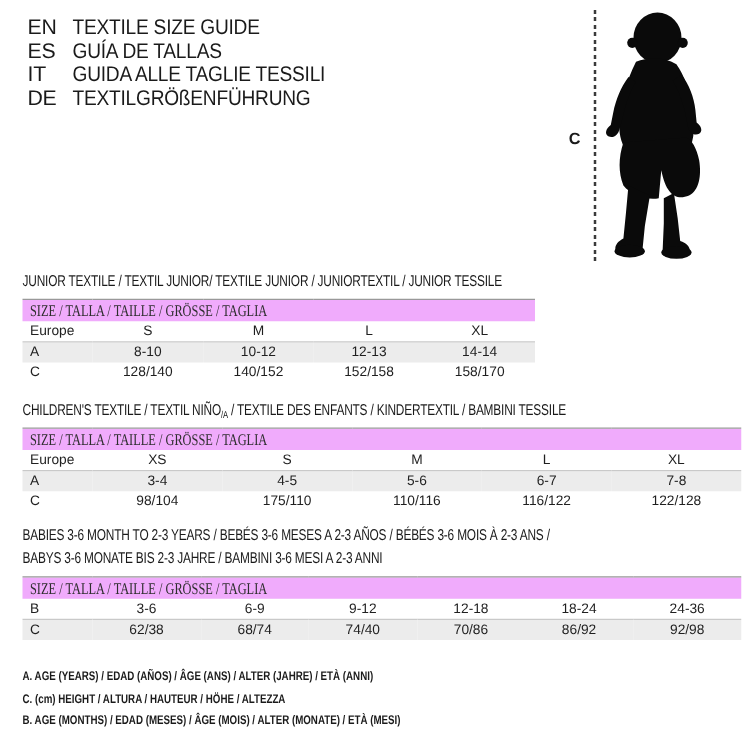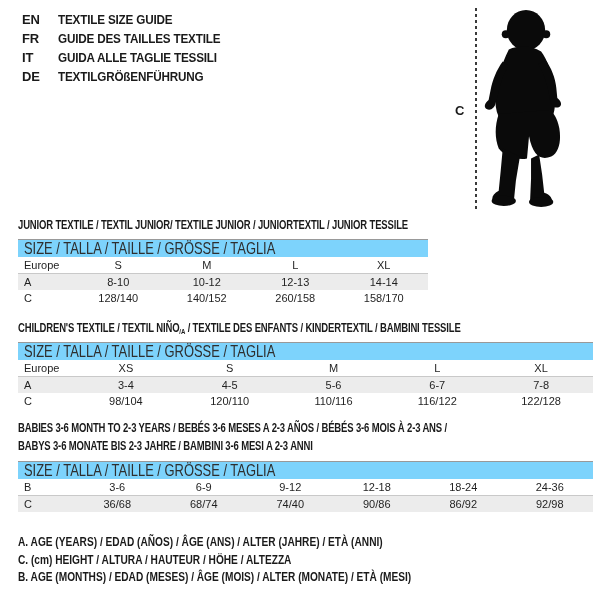--- a/index.html
+++ b/index.html
@@ -5,66 +5,66 @@
   html,body { margin:0; padding:0; background:#fff; }
   .canvas {
     position:relative; width:600px; height:600px; background:#ffffff;
     font-family:"Liberation Sans", sans-serif; color:#1a1a1a; overflow:hidden;
   }
   .cond { display:inline-block; transform:scaleX(0.76); transform-origin:0 50%; white-space:nowrap; }
   .cond90 { display:inline-block; transform:scaleX(0.9); transform-origin:0 50%; white-space:nowrap; }
 
   
   .lang-block { position:absolute; top:12px; left:22px; }
-  .lang-row { display:flex; align-items:baseline; height:19px; font-weight:bold; font-size:13px; letter-spacing:-0.2px; }
+  .lang-row { display:flex; align-items:baseline; height:19px; font-weight:normal; font-size:17px; letter-spacing:-0.2px; }
   .lang-code { width:36px; flex:0 0 36px; }
 
   
   .measure-line {
     position:absolute; left:475px; top:8px; width:2px; height:202px;
     background:repeating-linear-gradient(to bottom, #3a3a3a 0 3px, transparent 3px 6px);
   }
   .measure-label { position:absolute; left:455px; top:103px; font-weight:bold; font-size:13px; }
   .baby { position:absolute; left:480px; top:7px; width:94px; height:202px; }
 
   
-  .sec-title { position:absolute; left:18px; font-weight:bold; font-size:12.5px; letter-spacing:-0.2px; white-space:nowrap; }
+  .sec-title { position:absolute; left:18px; font-weight:normal; font-size:12.5px; letter-spacing:-0.2px; white-space:nowrap; }
   .sec-title .cond { line-height:17.5px; }
   .subm { font-size:8px; vertical-align:-2px; }
 
   
   .size-table { position:absolute; left:18px; border-collapse:collapse; table-layout:fixed; font-size:11px; color:#1f1f1f; }
   .size-table th {
-    background:#7dd3fc; border-top:1px solid #999999;
-    text-align:left; font-weight:normal; font-size:17px; color:#2e2e2e;
-    padding:2px 0 2px 6px; height:13px; line-height:13px;
+    background:#f0abfc; border-top:1px solid #999999;
+    text-align:left; font-weight:normal; font-size:13px; color:#2e2e2e;
+    padding:2px 0 2px 6px; height:13px; line-height:13px;font-family:Liberation Serif, serif;
   }
   .size-table td { text-align:center; padding:1px 2px; height:14px; line-height:14px; white-space:nowrap;margin-top:16px; }
   .size-table td.lbl { text-align:left; padding-left:6px; }
   .size-table tr.rule td { border-bottom:1px solid #c9c9c9; }
   .size-table tr.shade td { background:#ececec; }
 
   
-  .notes { position:absolute; left:18px; top:533px; font-weight:bold; font-size:13px; }
+  .notes { position:absolute; left:18px; top:533px; font-weight:bold; font-size:10px; }
   .note-line { height:17.5px; line-height:17.5px; white-space:nowrap; }
   .note-line .cond78 { display:inline-block; transform:scaleX(0.78); transform-origin:0 50%; white-space:nowrap; }
 </style>
 </head>
 <body>
 
 <div class="canvas">
 
   <div class="lang-block">
     <div class="lang-row">
       <span class="lang-code">EN</span>
       <span class="cond90">TEXTILE SIZE GUIDE</span>
     </div>
     <div class="lang-row">
-      <span class="lang-code">FR</span>
-      <span class="cond90">GUIDE DES TAILLES TEXTILE</span>
+      <span class="lang-code">ES</span>
+      <span class="cond90">GUÍA DE TALLAS</span>
     </div>
     <div class="lang-row">
       <span class="lang-code">IT</span>
       <span class="cond90">GUIDA ALLE TAGLIE TESSILI</span>
     </div>
     <div class="lang-row">
       <span class="lang-code">DE</span>
       <span class="cond90">TEXTILGRÖßENFÜHRUNG</span>
     </div>
   </div>
@@ -115,21 +115,21 @@
         <td class="lbl">A</td>
         <td>8-10</td>
         <td>10-12</td>
         <td>12-13</td>
         <td>14-14</td>
       </tr>
       <tr>
         <td class="lbl">C</td>
         <td>128/140</td>
         <td>140/152</td>
-        <td>260/158</td>
+        <td>152/158</td>
         <td>158/170</td>
       </tr>
     </tbody>
   </table>
 
   <div class="sec-title" style="top:320px">
     <span class="cond"><span>CHILDREN'S TEXTILE / TEXTIL NIÑO</span><span class="subm">/A</span><span> / TEXTILE DES ENFANTS / KINDERTEXTIL / BAMBINI TESSILE</span></span>
   </div>
   <table class="size-table" style="top:342px; width:575px">
     <colgroup>
@@ -158,21 +158,21 @@
         <td class="lbl">A</td>
         <td>3-4</td>
         <td>4-5</td>
         <td>5-6</td>
         <td>6-7</td>
         <td>7-8</td>
       </tr>
       <tr>
         <td class="lbl">C</td>
         <td>98/104</td>
-        <td>120/110</td>
+        <td>175/110</td>
         <td>110/116</td>
         <td>116/122</td>
         <td>122/128</td>
       </tr>
     </tbody>
   </table>
 
   <div class="sec-title" style="top:420px">
     <span class="cond"><span>BABIES 3-6 MONTH TO 2-3 YEARS / BEBÉS 3-6 MESES A 2-3 AÑOS / BÉBÉS 3-6 MOIS À 2-3 ANS /</span><br><span>BABYS 3-6 MONATE BIS 2-3 JAHRE / BAMBINI 3-6 MESI A 2-3 ANNI</span></span>
   </div>
@@ -196,24 +196,24 @@
         <td class="lbl">B</td>
         <td>3-6</td>
         <td>6-9</td>
         <td>9-12</td>
         <td>12-18</td>
         <td>18-24</td>
         <td>24-36</td>
       </tr>
       <tr class="shade">
         <td class="lbl">C</td>
-        <td>36/68</td>
+        <td>62/38</td>
         <td>68/74</td>
         <td>74/40</td>
-        <td>90/86</td>
+        <td>70/86</td>
         <td>86/92</td>
         <td>92/98</td>
       </tr>
     </tbody>
   </table>
 
   <div class="notes">
     <div class="note-line"><span class="cond78">A. AGE (YEARS) / EDAD (AÑOS) / ÂGE (ANS) / ALTER (JAHRE) / ETÀ (ANNI)</span></div>
     <div class="note-line"><span class="cond78">C. (cm) HEIGHT / ALTURA / HAUTEUR / HÖHE / ALTEZZA</span></div>
     <div class="note-line"><span class="cond78">B. AGE (MONTHS) / EDAD (MESES) / ÂGE (MOIS) / ALTER (MONATE) / ETÀ (MESI)</span></div>

